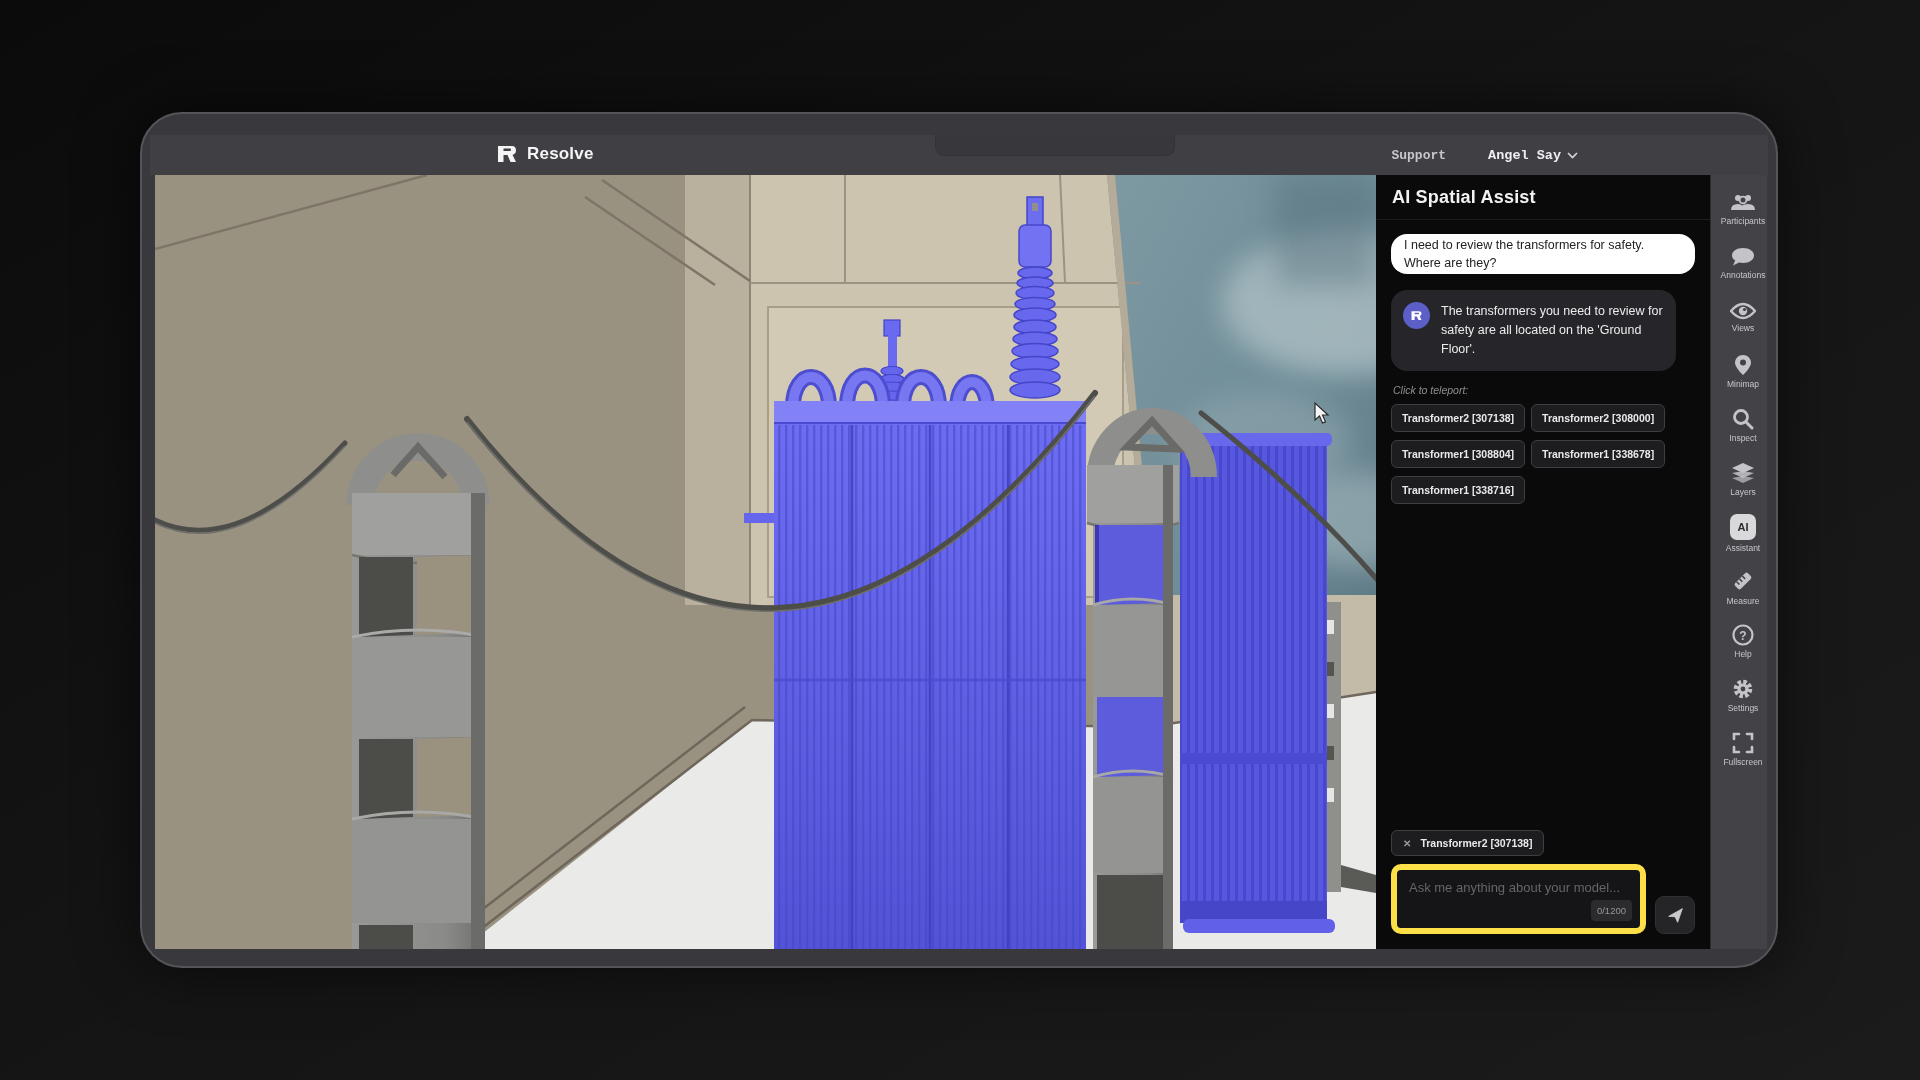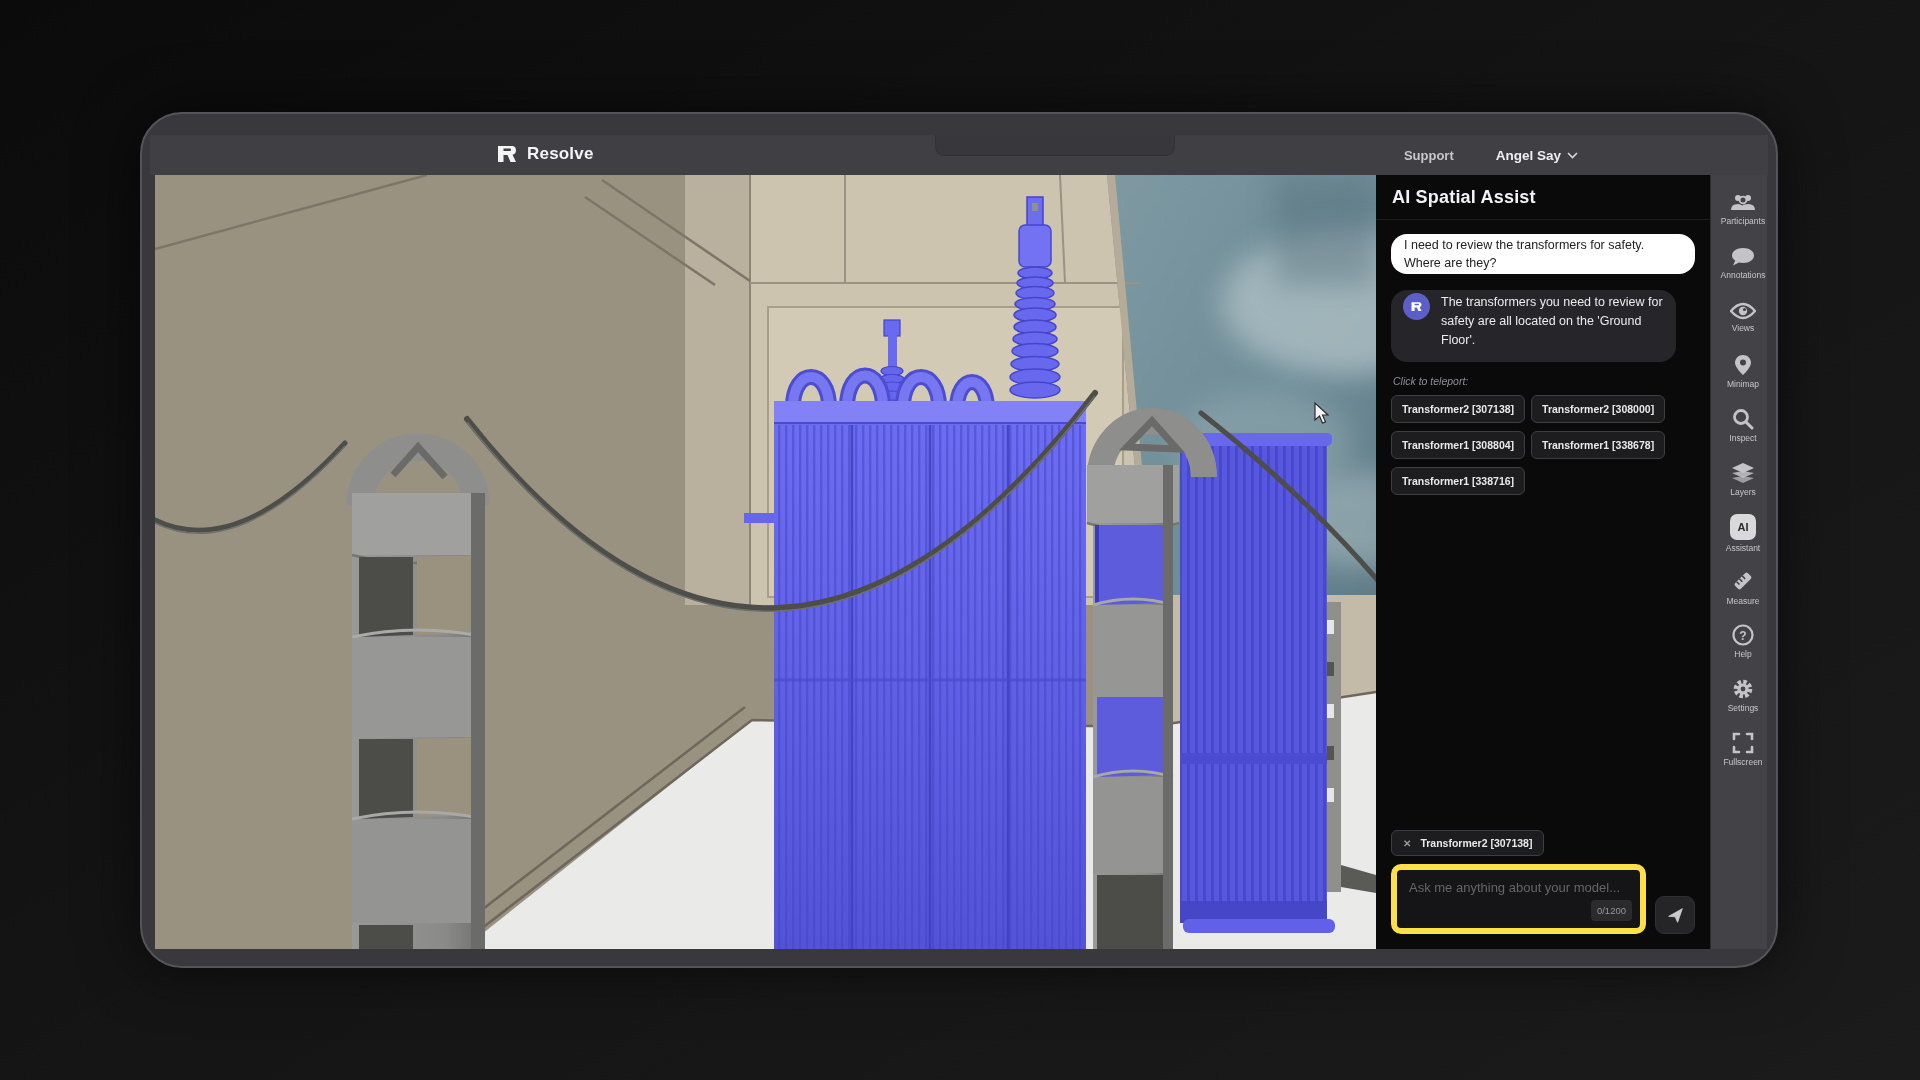--- a/index.html
+++ b/index.html
@@ -12,41 +12,41 @@
     background:#39393d; border:2px solid #54545a; border-radius:42px; overflow:hidden;
     box-shadow:0 0 60px rgba(0,0,0,.6); }
 
   
   .topbar { position:absolute; left:8px; right:8px; top:21px; height:40px; background:#3f3f44; }
   .notch { position:absolute; left:785px; top:0; width:240px; height:21px; background:#38383c;
     border-radius:0 0 9px 9px; border:1px solid #333337; border-top:none; }
   .brand { position:absolute; left:345px; top:7px; display:flex; align-items:center; gap:8px; }
   .brand .logo-r { width:24px; height:24px; }
   .brand .name { color:#f4f4f6; font-size:17px; font-weight:700; letter-spacing:.2px; }
-  .topbar-right { position:absolute; right:190px; top:0; height:40px; display:flex; align-items:center; gap:42px; }
+  .topbar-right { position:absolute; right:190px; top:0; height:40px; display:flex; align-items:center; gap:42px;font-family:Liberation Mono, monospace; }
   .support { color:#c7c7cb; font-size:13px; font-weight:600; cursor:pointer; }
   .usermenu { display:flex; align-items:center; gap:6px; color:#efeff2; font-size:13.5px; font-weight:700; cursor:pointer; }
 
   
   .content { position:absolute; left:13px; top:61px; width:1612px; height:774px; display:flex; background:#0a0a0b; }
 
   
   .viewport { position:relative; width:1221px; height:774px; overflow:hidden; background:#9a9281; flex:none; }
   .viewport svg { position:absolute; left:0; top:0; }
 
   
   .panel { width:334px; flex:none; background:#0a0a0b; display:flex; flex-direction:column; color:#e8e8ea; }
   .panel-header { height:45px; flex:none; display:flex; align-items:center; padding:0 16px;
     border-bottom:1px solid #1c1c1f; }
   .panel-title { font-size:18px; font-weight:600; color:#f2f2f4; letter-spacing:.2px; }
   .panel-body { flex:1; display:flex; flex-direction:column; padding:14px 15px 15px 15px; overflow:hidden; }
   .bubble-user { background:#ffffff; color:#222226; border-radius:16px; padding:2px 13px;
     font-size:12.5px; line-height:1.45; }
   .bubble-ai { margin-top:16px; background:#26262a; color:#ececee; border-radius:16px;
-    padding:3px 12px 12px 12px; font-size:12.5px; line-height:1.5; display:flex; gap:11px;
+    padding:12px 12px 12px 12px; font-size:12.5px; line-height:1.5; display:flex; gap:11px;
     align-items:flex-start; max-width:285px; }
   .ai-avatar { flex:none; width:27px; height:27px; border-radius:50%; background:#5b5fc7;
     display:flex; align-items:center; justify-content:center; }
   .teleport-hint { margin:13px 2px 8px 2px; font-size:10.5px; font-style:italic; color:#8f8f93; }
   .chip-row { display:flex; flex-wrap:wrap; gap:8px 6px; }
   .chip { background:#1d1d20; border:1px solid #3e3e42; border-radius:6px; color:#e9e9eb;
     font-size:10.5px; font-weight:600; padding:7px 10px; cursor:pointer; white-space:nowrap; }
   .panel-spacer { flex:1; }
   .context-row { display:flex; margin-bottom:8px; }
   .context-chip { display:flex; align-items:center; gap:9px; background:#1d1d20; border:1px solid #3e3e42;

